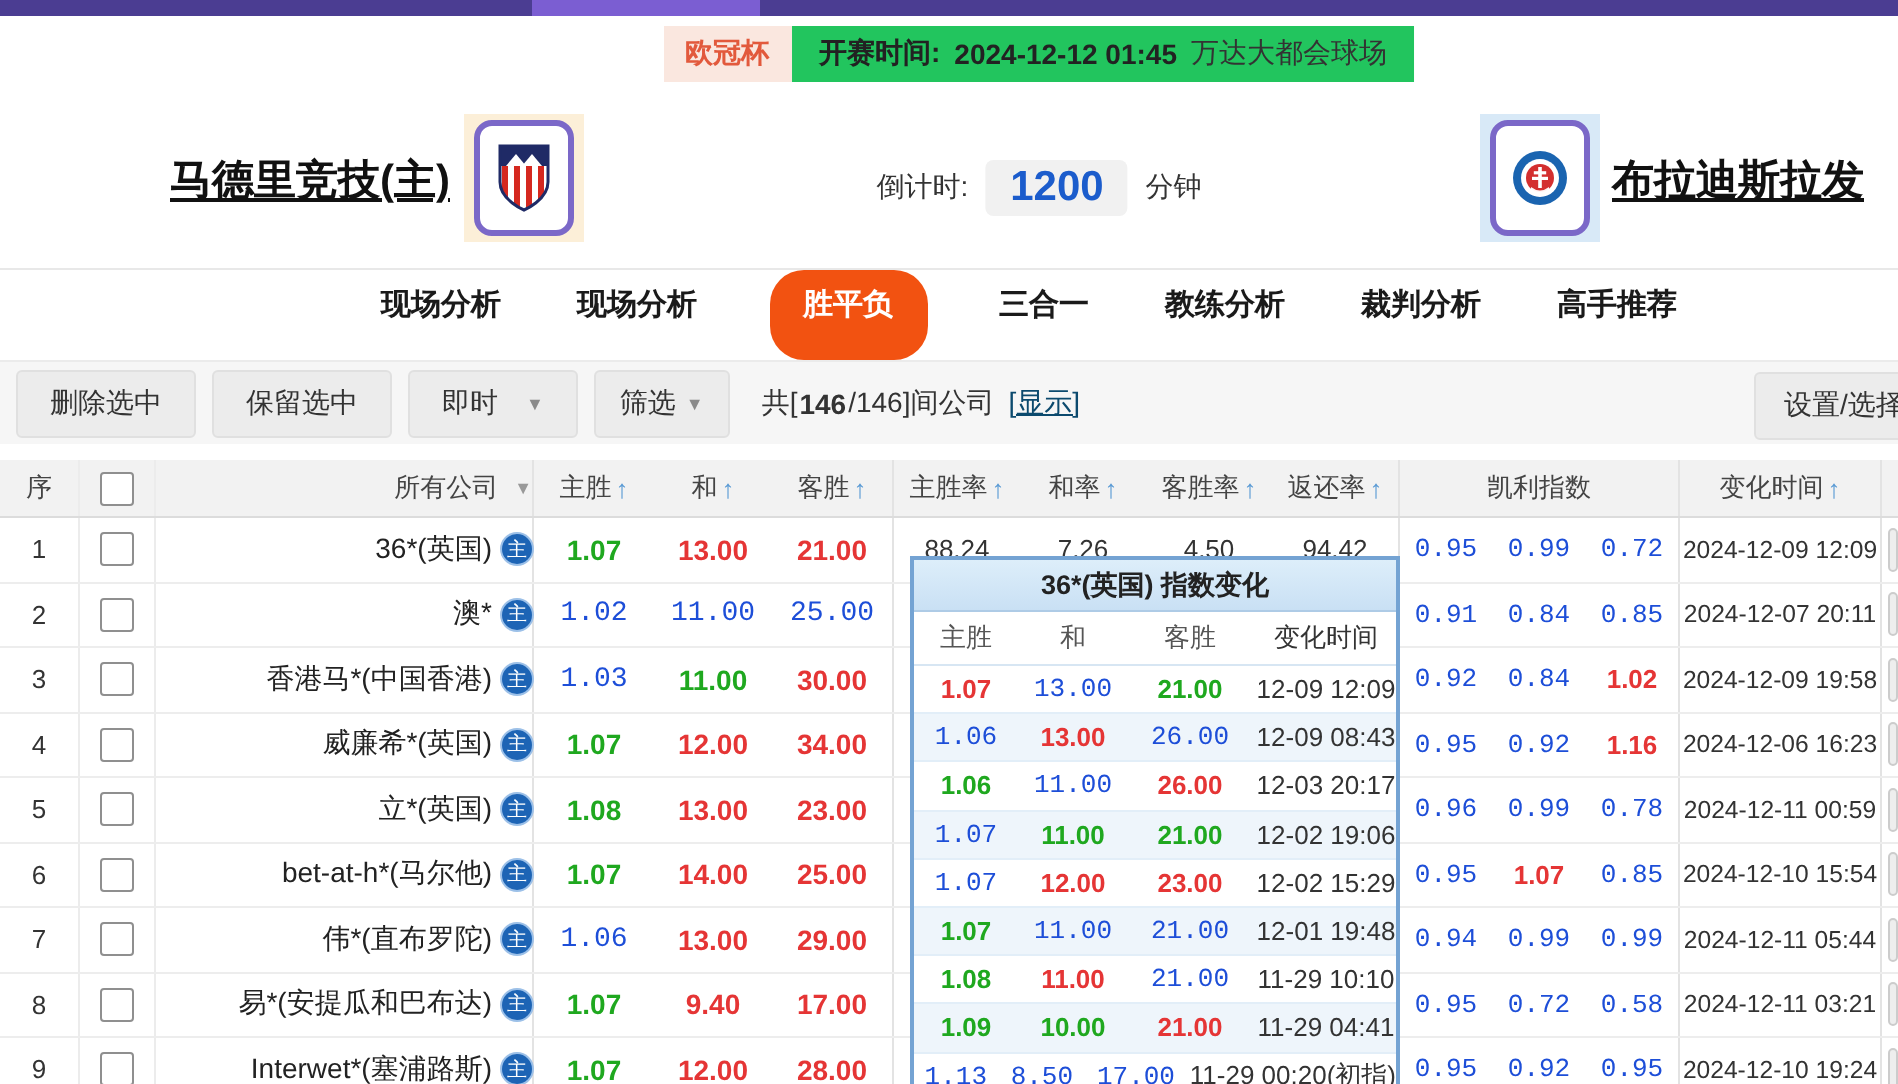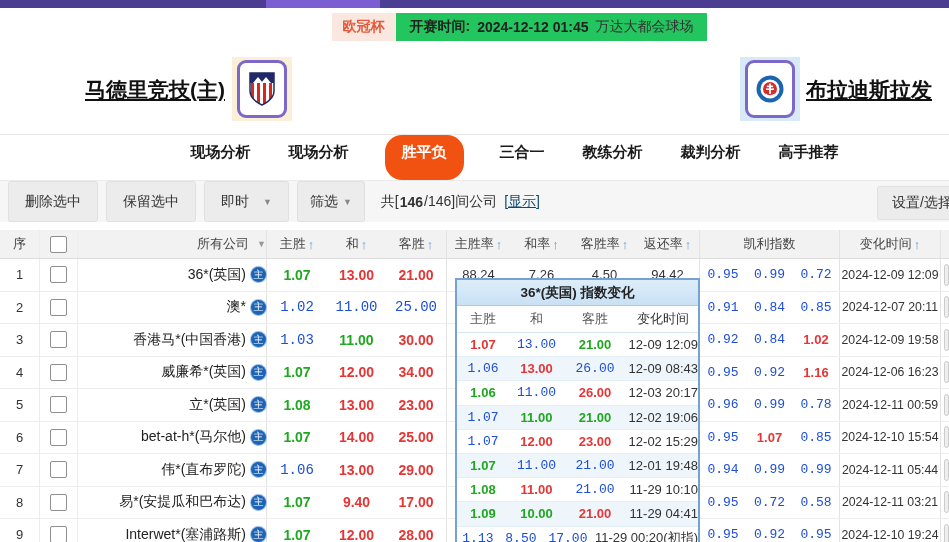--- a/index.html
+++ b/index.html
@@ -35,21 +35,21 @@
   .header-sep{position:absolute;left:0;top:134px;width:100%;height:0;border-top:1px solid #e8e8e8;}
 
   
   .nav{position:absolute;top:135px;left:calc(50% + 40px);transform:translateX(-50%);height:45px;
        display:flex;gap:34px;white-space:nowrap;}
   .tab{font-size:15px;font-weight:bold;color:#1a1a1a;padding:8px 2px;cursor:pointer;}
   .tab.active{background:#f25211;color:#fff;border-radius:17px;padding:8px 17px;}
 
   
   .toolbar{position:absolute;left:0;top:180px;width:100%;height:42px;background:#f6f6f6;
-           border-top:1px solid #ebebeb;display:flex;gap:8px;padding-left:8px;box-sizing:border-box;}
+           border-top:1px solid #ebebeb;display:flex;align-items:center;gap:8px;padding-left:8px;box-sizing:border-box;}
   .tbtn{background:#ececec;border:1px solid #e0e0e0;border-radius:3px;padding:7px 16px;font-size:14px;color:#333;
         display:inline-flex;align-items:center;gap:14px;}
   .tbtn .caret{font-size:9px;color:#8a8a8a;}
   .tbtn.small-gap{gap:5px;padding:7px 12px;}
   .count-text{margin-left:8px;font-size:14px;color:#333;display:inline-flex;gap:1px;align-items:center;}
   .count-text .b{font-weight:bold;}
   .show-link{color:#0c4a6e;margin-left:6px;}
   .settings-btn{position:absolute;left:877px;top:5px;background:#ececec;border:1px solid #e0e0e0;border-radius:3px;
                 padding:7px 14px;font-size:14px;color:#333;white-space:nowrap;}
 
@@ -95,21 +95,21 @@
   .popup-title{height:25px;display:flex;align-items:center;justify-content:center;font-size:13.5px;font-weight:bold;color:#222;
                background:linear-gradient(#ddeefa,#c9e0f4);border-bottom:1px solid #aecbe6;}
   .popup-head{display:flex;height:26px;align-items:center;font-size:13px;color:#555;border-bottom:1px solid #d7e6f3;}
   .popup-row{display:flex;height:23.2px;align-items:center;font-size:13px;border-bottom:1px solid #e2eef8;}
   .popup-row.alt{background:#eef5fb;}
   .popup-row:last-child{border-bottom:none;}
   .pc{box-sizing:border-box;text-align:center;}
   .p1{width:52px;}
   .p2{width:55px;}
   .p3{width:62px;}
-  .p4{flex:1;text-align:right;padding-left:2px;color:#333;white-space:nowrap;}
+  .p4{flex:1;text-align:center;padding-left:2px;color:#333;white-space:nowrap;}
 </style>
 </head>
 <body>
 
 <div id="app">
 
   <div class="topbar">
     <div class="topbar-seg"></div>
   </div>
 
@@ -140,20 +140,25 @@
           <rect x="20" width="3" height="34" fill="#d5281f"></rect>
           <rect width="26" height="11" fill="#1f2a66"></rect>
           <polygon points="4,11 9,5 14,11" fill="#fff"></polygon>
           <polygon points="12,11 17,5 22,11" fill="#fff"></polygon>
         </g>
         <path d="M1,1 h24 v18 c0,9 -12,14 -12,14 c0,0 -12,-5 -12,-14 z" fill="none" stroke="#1f2a66" stroke-width="1.5"></path>
       </svg>
     </div>
   </div>
 
+  <div class="countdown">
+    <span class="countdown-label">倒计时:</span>
+    <span class="countdown-value">1200</span>
+    <span class="countdown-unit">分钟</span>
+  </div>
 
   <div class="logo-box away-logo">
     <div class="logo-inner">
       <svg width="30" height="30" viewBox="0 0 30 30" aria-hidden="true">
         <circle cx="15" cy="15" r="13.5" fill="#1a64b0"></circle>
         <circle cx="15" cy="15" r="9.5" fill="#fff"></circle>
         <circle cx="15" cy="15" r="7" fill="#d32f2f"></circle>
         <rect x="14.1" y="9.5" width="1.8" height="10.5" fill="#fff"></rect>
         <rect x="11.9" y="11.6" width="6.2" height="1.6" fill="#fff"></rect>
         <rect x="11" y="14.4" width="8" height="1.6" fill="#fff"></rect>

